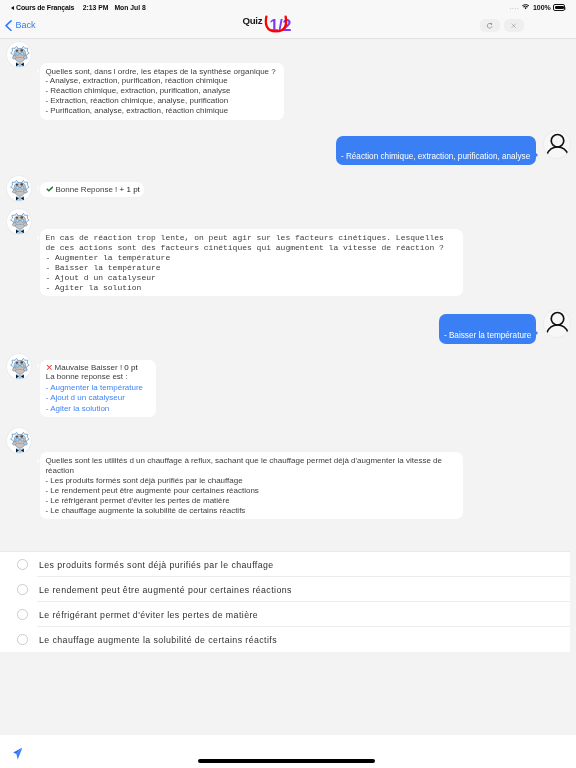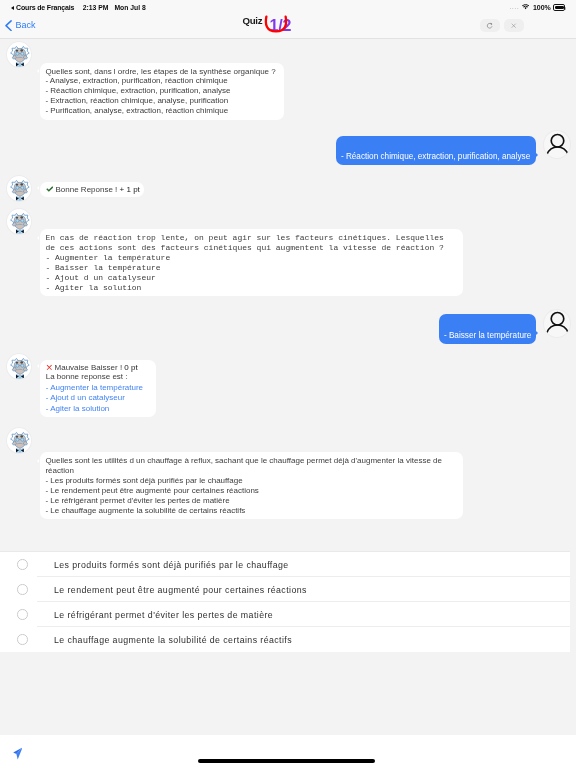--- a/index.html
+++ b/index.html
@@ -61,21 +61,21 @@
   .ck { width:7.6px; height:6.4px; display:inline-block; vertical-align:-0.7px; }
   .bold { font-weight:400; color:#1a1a1a;}
   .blue { color:#4284f4; line-height:10.3px; }
   .bubble .fbline:first-child { }
 
   
   .options { position:absolute; left:0; top:551px; width:570px; height:101px; background:#fff; border-top:1px solid #e9e9e9; }
   .opt { position:absolute; left:0; width:570px; height:25px; display:flex; align-items:center; font-size:8.8px; letter-spacing:0.42px; color:#2e2e2e;}
   .opt .sep { position:absolute; left:37px; right:0; bottom:0; height:1px; background:#ededed; }
   .radio { position:absolute; left:17px; width:10.5px;height:10.5px;border-radius:50%;border:1px solid #cccccc; }
-  .opt span.lbl { position:absolute; left:54px; }
+  .opt span.lbl { position:absolute; left:39px; }
 
   
   .bottombar { position:absolute; left:0; top:735px; width:576px; height:33px; background:#fff; }
   .send { position:absolute; left:12.5px; top:12px; line-height:0; }
   .homeind { position:absolute; left:198px; top:23.5px; width:177px; height:4px; border-radius:2px; background:#000;}
 </style>
 </head>
 <body>
 
 <div class="screen">

